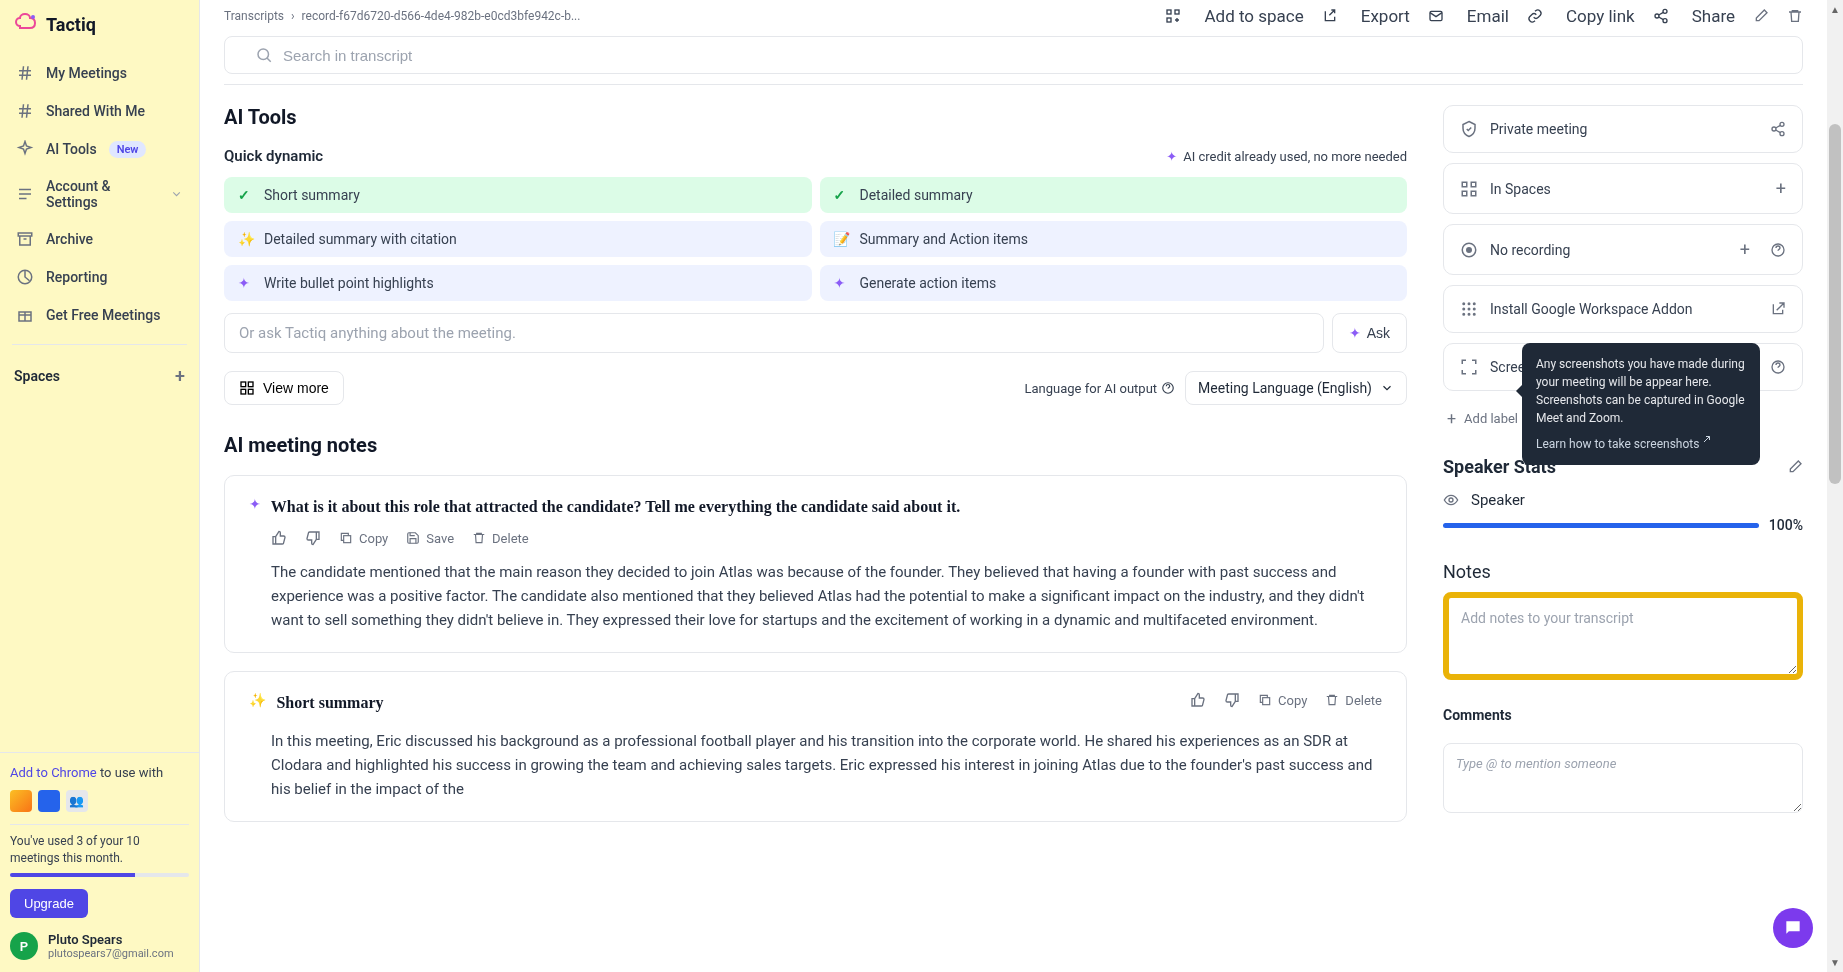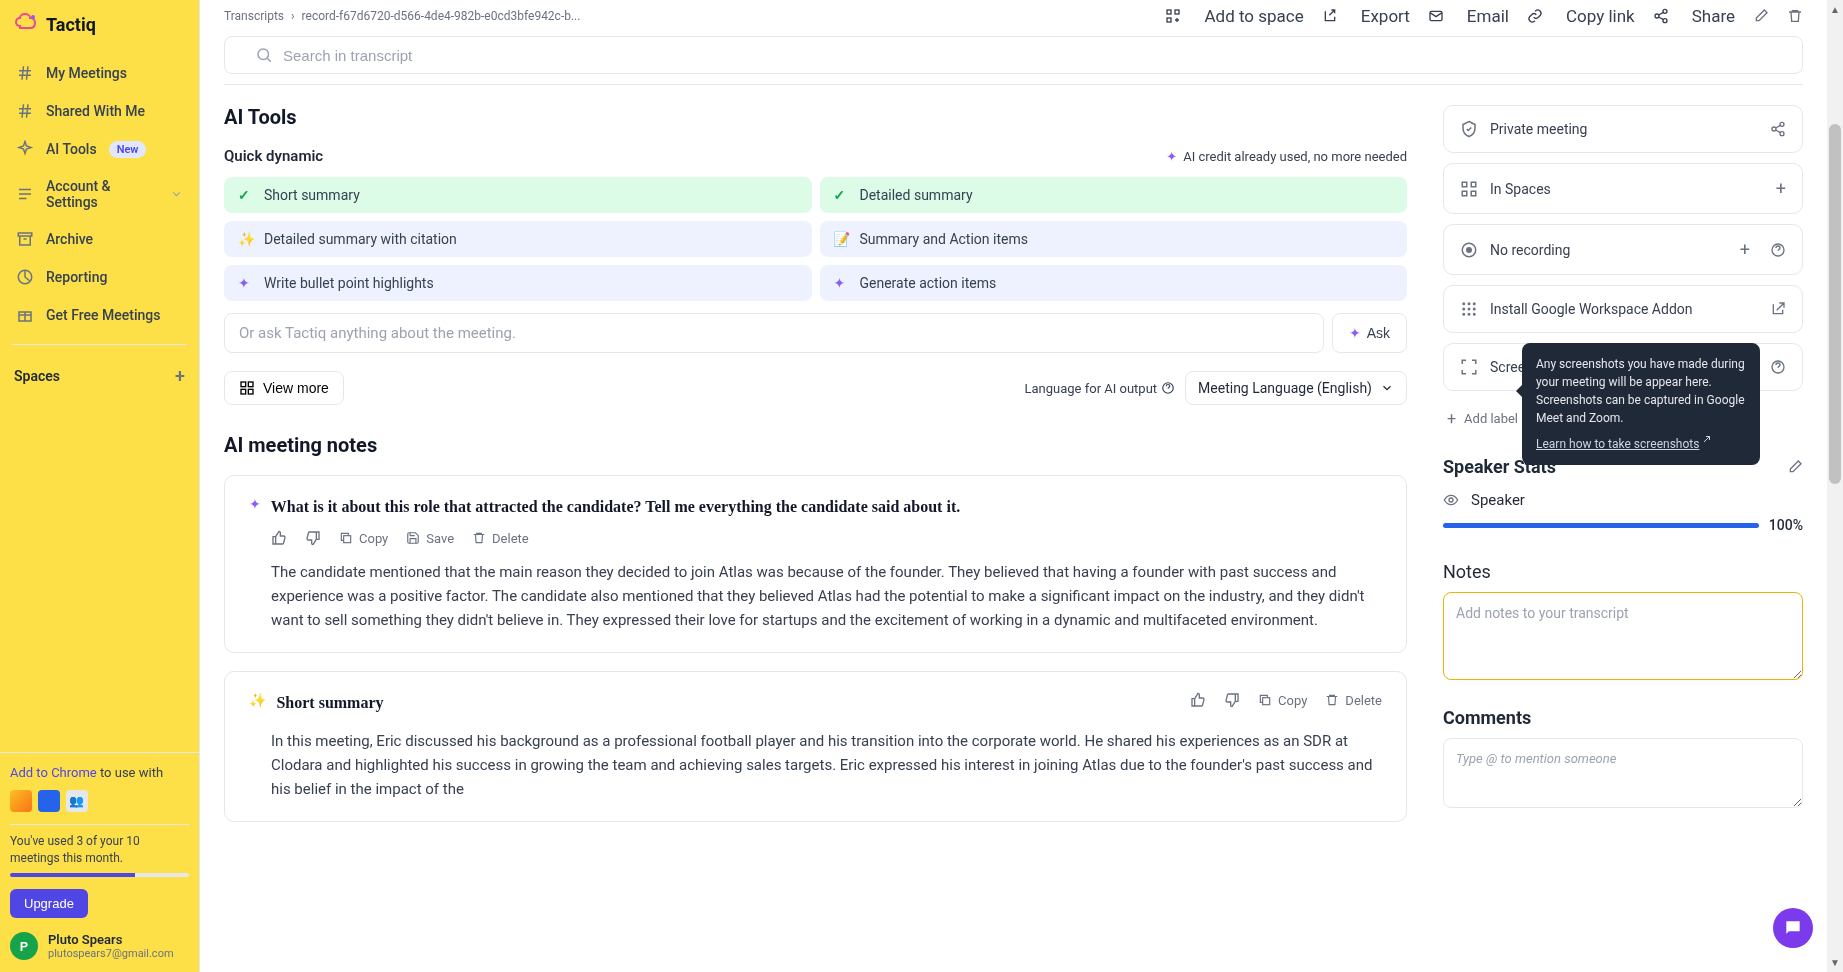--- a/index.html
+++ b/index.html
@@ -4,21 +4,21 @@
 <style>
 * { margin: 0; padding: 0; box-sizing: border-box; }
 body { font-family: -apple-system, BlinkMacSystemFont, "Segoe UI", Roboto, sans-serif; font-size: 14px; color: #1f2937; background: #fff; overflow: hidden; }
 .app { display: flex; height: 972px; width: 1843px; }
 .scrollbar { width: 16px; background: #f1f1f1; display: flex; flex-direction: column; align-items: center; justify-content: space-between; }
 .scrollbar .arrow { font-size: 10px; color: #666; padding: 4px 0; cursor: pointer; }
 .scrollbar .track { flex: 1; width: 12px; position: relative; }
 .scrollbar .thumb { position: absolute; top: 105px; height: 360px; width: 12px; background: #c1c1c1; border-radius: 6px; }
 
 
-.sidebar { width: 200px; border-right: 1px solid #e5e7eb; display: flex; flex-direction: column; background: #fde047; }
+.sidebar { width: 200px; border-right: 1px solid #e5e7eb; display: flex; flex-direction: column; background: #fef9c3; }
 .logo-row { display: flex; align-items: center; gap: 8px; padding: 12px 14px 18px; }
 .logo-row svg { width: 24px; height: 24px; }
 .logo-row span { font-size: 18px; font-weight: 700; color: #111827; }
 .nav { padding: 0 8px; }
 .nav-item { display: flex; align-items: center; gap: 12px; padding: 10px 8px; border-radius: 6px; cursor: pointer; color: #374151; }
 .nav-item .ico { width: 18px; height: 18px; color: #6b7280; flex-shrink: 0; }
 .nav-item .lbl { font-size: 14px; font-weight: 500; }
 .badge-new { background: #e0e7ff; color: #4f46e5; font-size: 11px; font-weight: 600; padding: 2px 8px; border-radius: 10px; }
 .nav-item .chev { margin-left: auto; color: #9ca3af; }
 .divider { height: 1px; background: #e5e7eb; margin: 10px 12px; }
@@ -101,30 +101,30 @@
 
 .speaker-head { display: flex; align-items: center; justify-content: space-between; margin-bottom: 14px; }
 .speaker-head h3 { font-size: 18px; font-weight: 700; }
 .speaker-row { display: flex; align-items: center; gap: 12px; margin-bottom: 8px; }
 .speaker-row .eye { color: #6b7280; }
 .speaker-bar-wrap { display: flex; align-items: center; gap: 10px; margin-bottom: 28px; }
 .speaker-bar { flex: 1; height: 5px; background: #2563eb; border-radius: 3px; }
 .speaker-pct { font-size: 14px; font-weight: 500; }
 
 .notes-head { font-size: 18px; font-weight: 400; margin-bottom: 10px; }
-.notes-area { width: 100%; border: 1px solid #eab308; border-radius: 8px; padding: 12px; font-size: 14px; resize: vertical; height: 88px; font-family: inherit; }
+.notes-area { width: 100%; border: 6px solid #eab308; border-radius: 8px; padding: 12px; font-size: 14px; resize: vertical; height: 88px; font-family: inherit; }
 .notes-area::placeholder { color: #9ca3af; }
 
-.comments-head { font-size: 18px; font-weight: 700; margin: 24px 0 10px; }
+.comments-head { font-size: 14px; font-weight: 700; margin: 24px 0 20px; }
 .comments-area { width: 100%; border: 1px solid #e5e7eb; border-radius: 8px; padding: 12px; font-size: 13px; font-style: italic; height: 70px; font-family: inherit; }
 .comments-area::placeholder { color: #9ca3af; }
 
 .tooltip { position: absolute; top: -1px; left: 78px; width: 238px; background: #1f2937; color: #e5e7eb; font-size: 12px; padding: 12px 14px; border-radius: 8px; line-height: 1.5; z-index: 10; }
 .tooltip .arrow-left { position: absolute; left: -6px; top: 42px; width: 0; height: 0; border-top: 6px solid transparent; border-bottom: 6px solid transparent; border-right: 6px solid #1f2937; }
-.tooltip a { color: #cbd5e1; text-decoration: underline; display: inline-flex; gap: 0; margin-top: 8px; }
+.tooltip a { color: #cbd5e1; display: inline-flex; gap: 0; margin-top: 8px; }
 
 .intercom { position: fixed; bottom: 24px; right: 30px; width: 40px; height: 40px; border-radius: 50%; background: #7c3aed; display: flex; align-items: center; justify-content: center; cursor: pointer; }
 .intercom svg { width: 20px; height: 20px; color: #fff; }
 
 svg { display: block; }
 </style>
 </head>
 <body>
 
 <div class="app">

